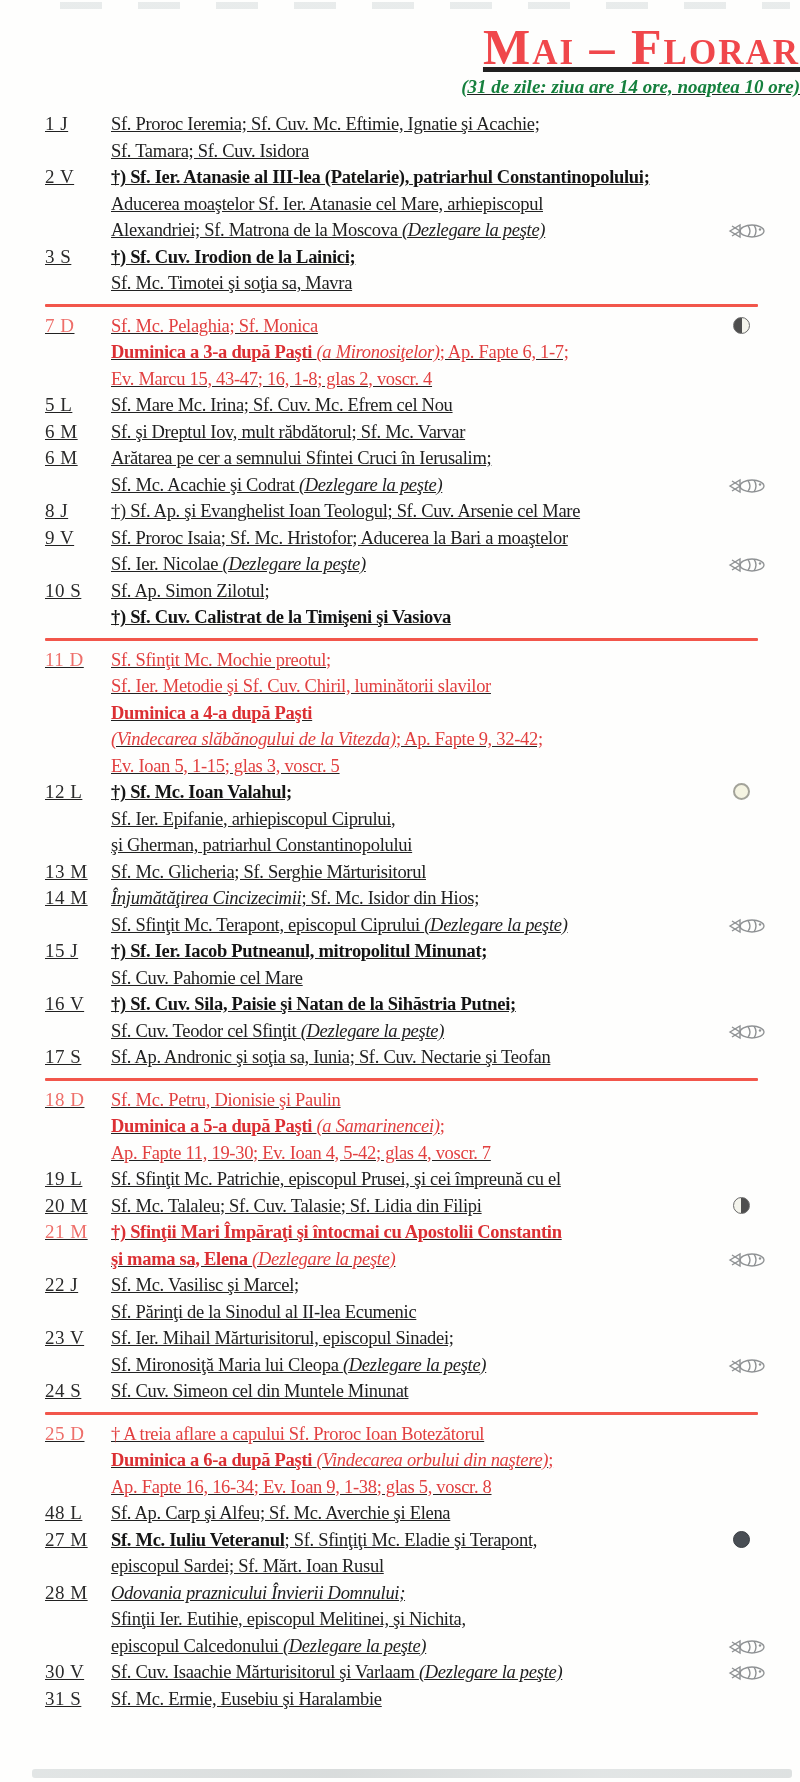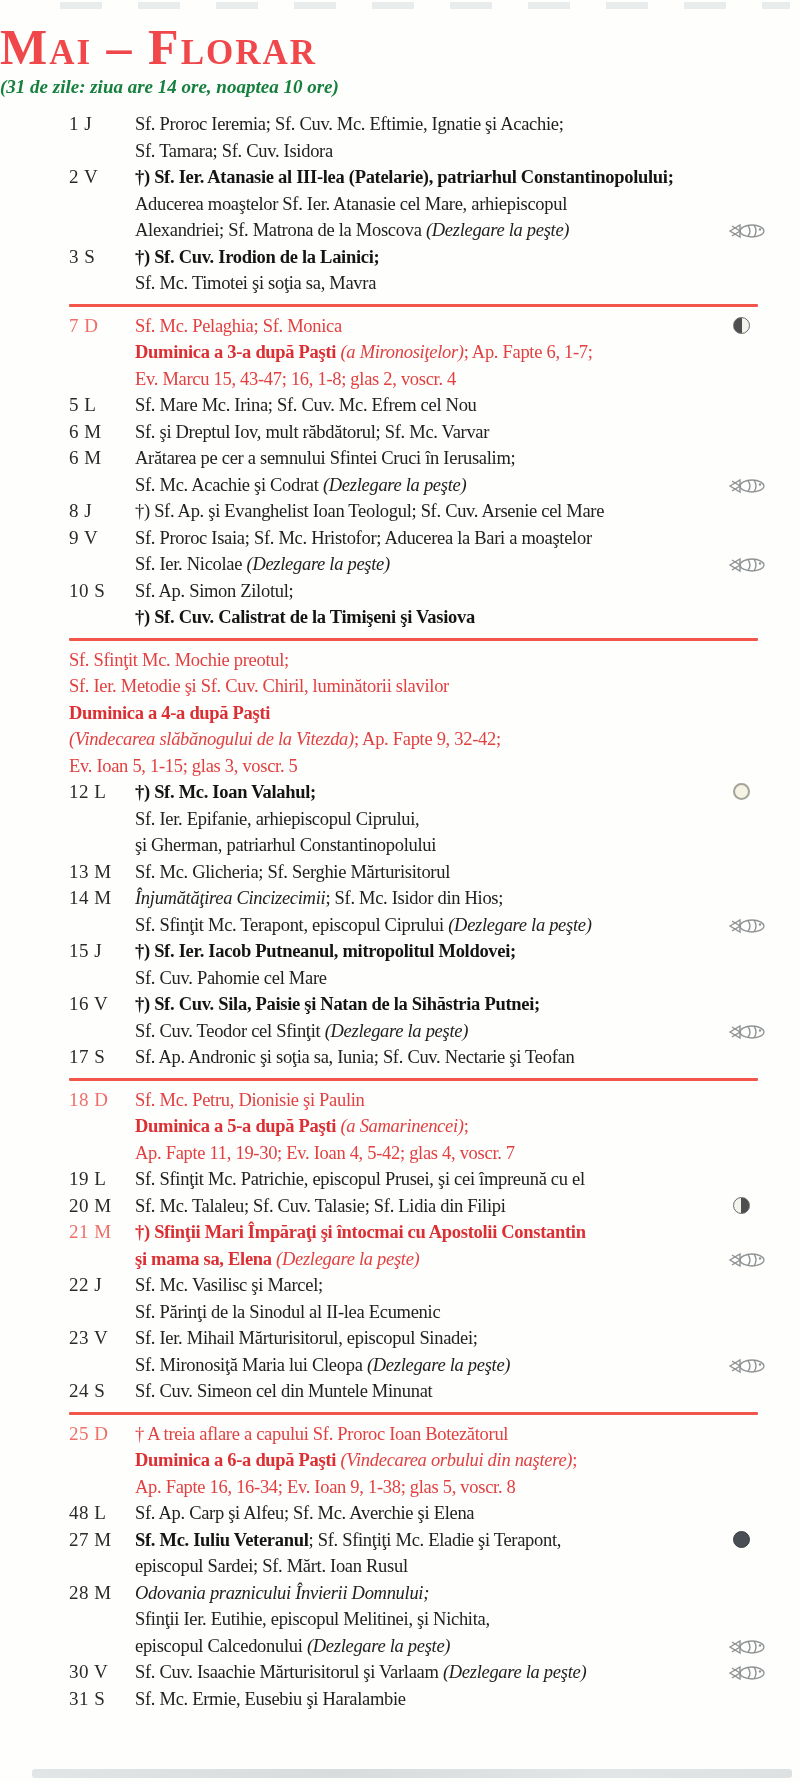--- a/index.html
+++ b/index.html
@@ -13,38 +13,39 @@
   .scan-top-marks{
     position:absolute;top:2px;left:60px;right:10px;height:7px;
     background:repeating-linear-gradient(90deg,#e3e7e7 0 42px,transparent 42px 78px);
     opacity:.8;
   }
   .scan-bottom-band{
     position:absolute;bottom:4px;left:32px;right:8px;height:9px;
     background:linear-gradient(90deg,#dde1e1,#d2d6d6 40%,#dde1e1 75%,#d8dcdc);
     border-radius:3px;opacity:.85;
   }
-  header{ text-align:left; padding-top:20px; }
+  header{ text-align:right; padding-top:20px;text-decoration:underline; }
   .month-title{
     font-variant:small-caps;
     font-weight:bold;
     font-size:50px;line-height:54px;
     letter-spacing:2px;
     color:#f0474b;
     margin:0;
   }
   .month-subtitle{
     font-size:19px;line-height:24px;
     font-weight:bold;font-style:italic;
     color:#15803d;
     margin-top:1px;
   }
   .calendar{
     margin-top:12px;
-    padding:0 28px 0 69px;
+    padding:0 28px 0 45px;
+    text-decoration:underline;
   }
   .entry{ display:flex; }
   .day-cell{
     width:66px;flex:0 0 66px;
     font-size:19px;line-height:26.5px;
     color:#2a2a2a;
     letter-spacing:.5px;
   }
   .day-cell.red{ color:#ee6f6a; }
   .entry-lines{ flex:1; min-width:0; }
@@ -179,20 +180,21 @@
     </div>
     <div class="entry">
       <div class="day-cell">10 S</div>
       <div class="entry-lines">
         <div class="line"><span class="s-n">Sf. Ap. Simon Zilotul;</span></div>
         <div class="line"><span class="s-b">†) Sf. Cuv. Calistrat de la Timişeni şi Vasiova</span></div>
       </div>
     </div>
     <div class="week-rule"></div>
     <div class="entry">
+      <div class="day-cell red">11 D</div>
       <div class="entry-lines">
         <div class="line red"><span class="s-n">Sf. Sfinţit Mc. Mochie preotul;</span></div>
         <div class="line red"><span class="s-n">Sf. Ier. Metodie şi Sf. Cuv. Chiril, luminătorii slavilor</span></div>
         <div class="line red"><span class="s-b">Duminica a 4-a după Paşti</span></div>
         <div class="line red"><span class="s-i">(Vindecarea slăbănogului de la Vitezda)</span><span class="s-n">; Ap. Fapte 9, 32-42;</span></div>
         <div class="line red"><span class="s-n">Ev. Ioan 5, 1-15; glas 3, voscr. 5</span></div>
       </div>
     </div>
     <div class="entry">
       <div class="day-cell">12 L</div>
@@ -220,21 +222,21 @@
               <path d="M20,3.6 q4,5.4 0,10.8"></path>
               <path d="M26,3.2 q4,5.8 0,11.6"></path>
               <circle cx="32" cy="7.5" r="1.2" fill="#8f9294" stroke="none"></circle>
             </g>
           </svg></div>
       </div>
     </div>
     <div class="entry">
       <div class="day-cell">15 J</div>
       <div class="entry-lines">
-        <div class="line"><span class="s-b">†) Sf. Ier. Iacob Putneanul, mitropolitul Moldovei;</span></div>
+        <div class="line"><span class="s-b">†) Sf. Ier. Iacob Putneanul, mitropolitul Minunat;</span></div>
         <div class="line"><span class="s-n">Sf. Cuv. Pahomie cel Mare</span></div>
       </div>
     </div>
     <div class="entry">
       <div class="day-cell">16 V</div>
       <div class="entry-lines">
         <div class="line"><span class="s-b">†) Sf. Cuv. Sila, Paisie şi Natan de la Sihăstria Putnei;</span></div>
         <div class="line"><span class="s-n">Sf. Cuv. Teodor cel Sfinţit </span><span class="s-i">(Dezlegare la peşte)</span><svg viewBox="0 0 40 18" class="icon fish">
             <g stroke="#8f9294" fill="none" stroke-width="1.4">
               <path d="M2,9 L12,3 L12,15 Z"></path>

